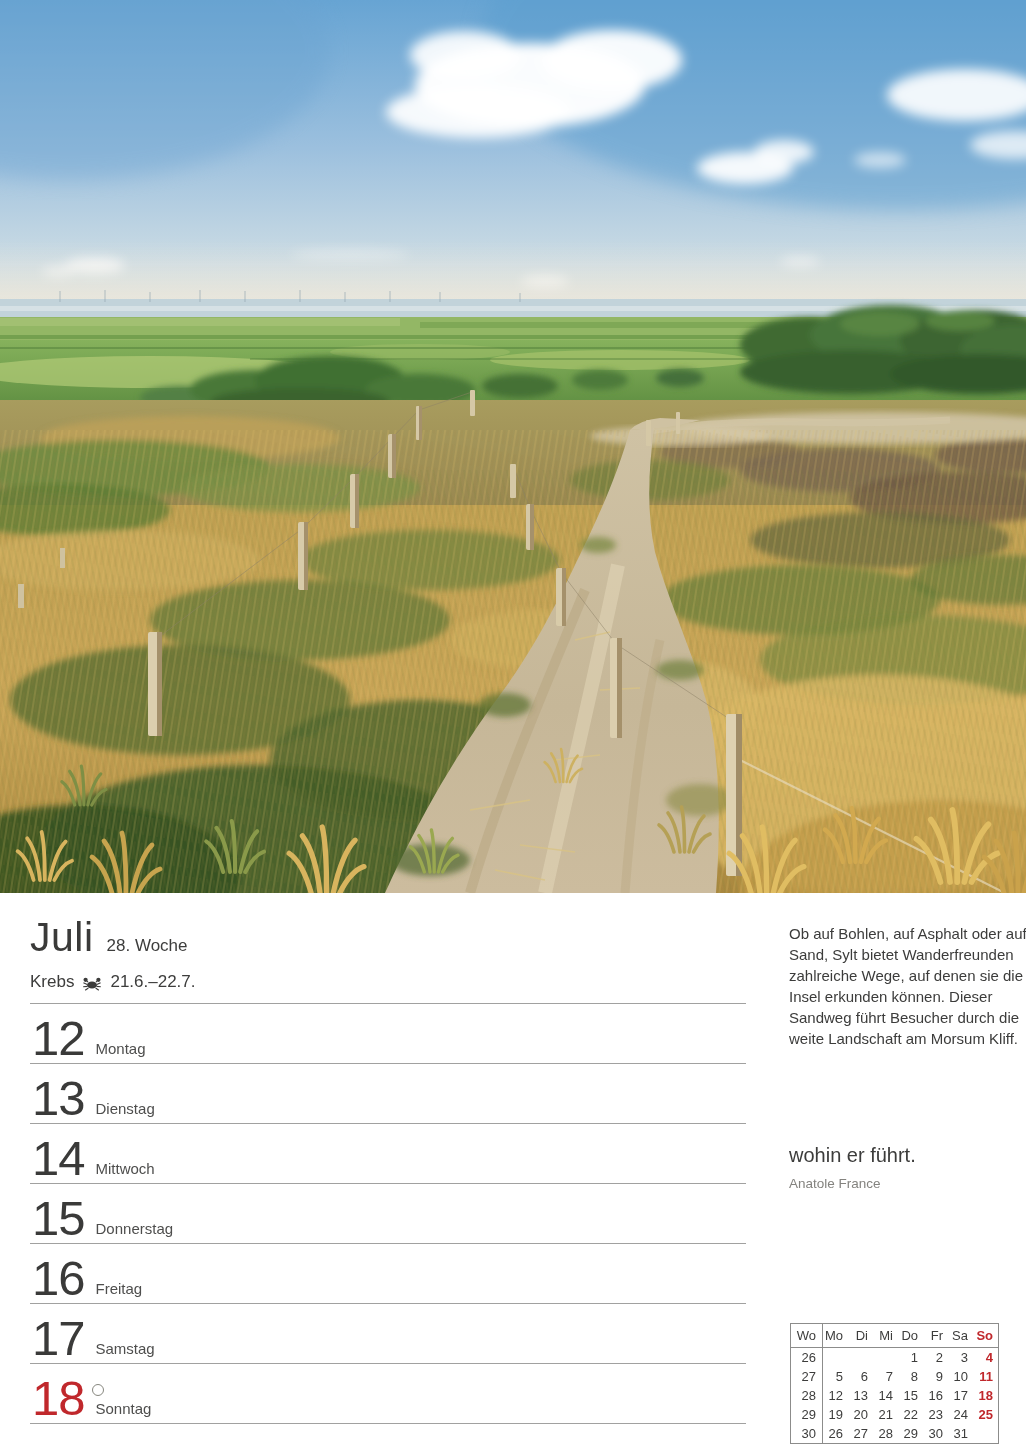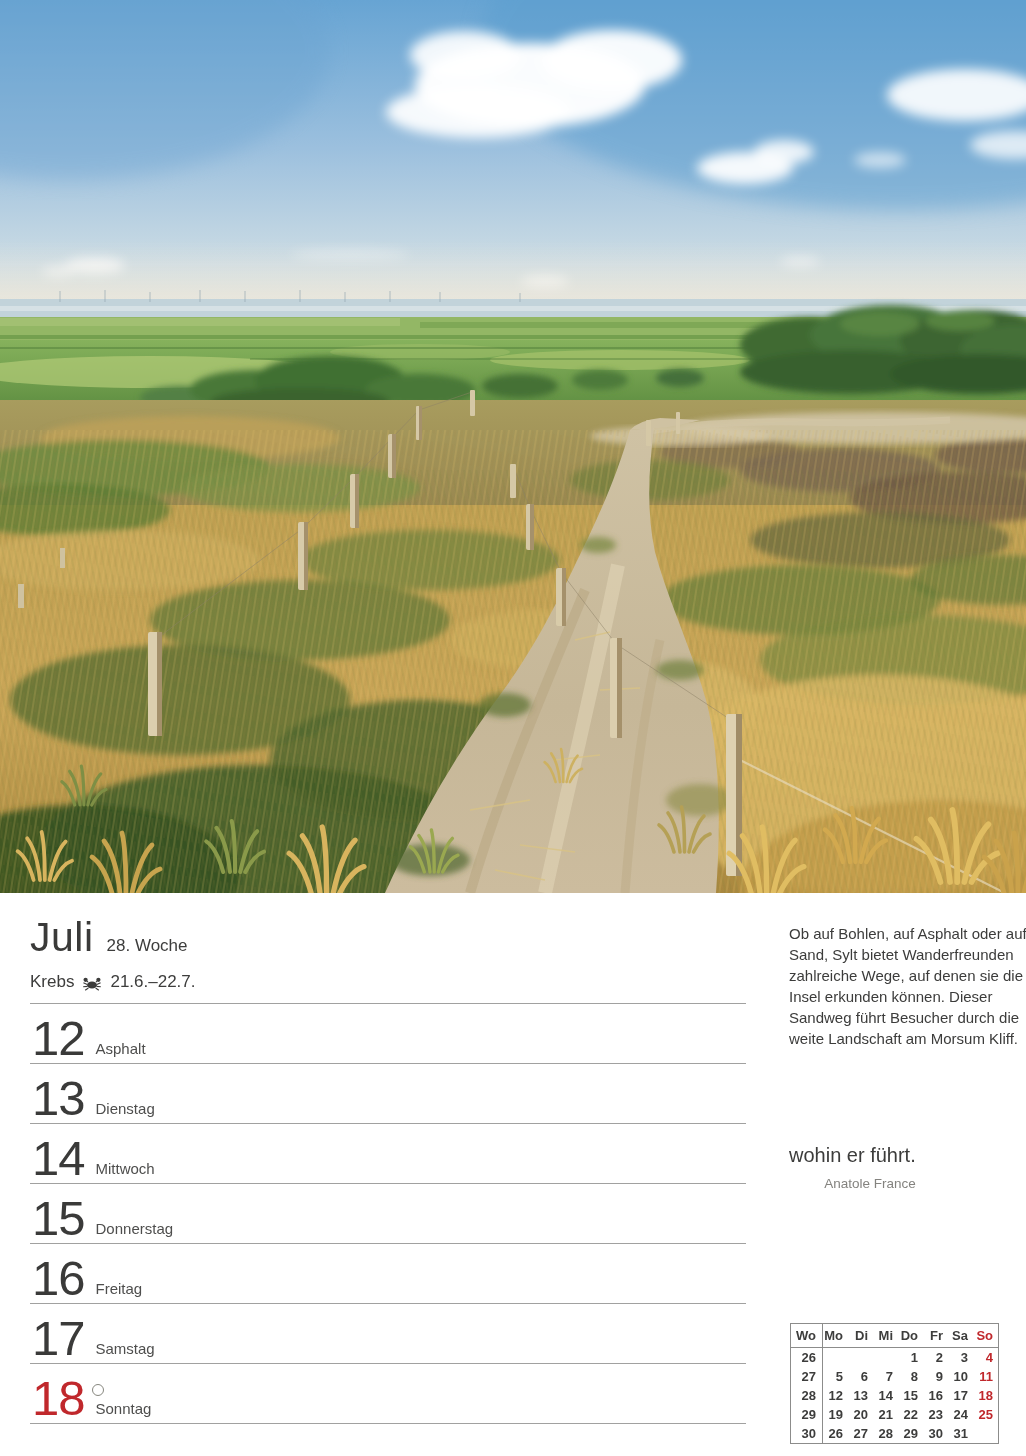--- a/index.html
+++ b/index.html
@@ -27,25 +27,25 @@
   .day-name{font-size:15px;color:#4e4e4d;margin-left:11px;line-height:17px;}
   .day-row.sunday .day-num{color:var(--accent);}
   .moon{position:absolute;left:62px;bottom:27px;width:10px;height:10px;
     border:1.5px solid #87877f;border-radius:50%;background:#fff;}
 
   
   .caption{position:absolute;left:789px;top:923px;font-size:15px;line-height:21px;
     color:#3c3c3b;white-space:nowrap;}
   .quote{position:absolute;left:789px;top:1142px;font-size:20px;line-height:27px;
     color:#3c3c3b;white-space:nowrap;}
-  .quote-author{font-size:13.5px;color:#84837f;margin-top:7px;line-height:16px;text-align:right;}
+  .quote-author{font-size:13.5px;color:#84837f;margin-top:7px;line-height:16px;}
 
   table.mini-cal{position:absolute;left:790px;top:1323px;border-collapse:collapse;
     font-size:13px;color:#3d3d3c;border:1px solid #8c8c8b;}
-  .mini-cal th,.mini-cal td{font-weight:bold;text-align:right;
+  .mini-cal th,.mini-cal td{font-weight:normal;text-align:right;
     padding:1px 5px 1px 0;min-width:20px;line-height:17px;}
   .mini-cal thead th{padding-top:3px;padding-bottom:3px;}
   .mini-cal thead tr{border-bottom:1px solid #8c8c8b;}
   .mini-cal .wo{border-right:1px solid #8c8c8b;padding-right:6px;padding-left:5px;}
   .mini-cal .sun{color:var(--accent);font-weight:bold;}
 </style>
 </head>
 <body style="--accent: #c0282c;">
 
 <div class="photo">
@@ -334,21 +334,21 @@
             <path d="M15.6,11.4 L19.8,11.8"></path>
             <path d="M14.6,13 L17.8,15.2"></path>
         </g>
       </g>
     </svg>
     <span>21.6.–22.7.</span>
   </div>
 
   <div class="day-row">
     <span class="day-num">12</span>
-    <span class="day-name">Asphalt</span>
+    <span class="day-name">Montag</span>
   </div>
   <div class="day-row">
     <span class="day-num">13</span>
     <span class="day-name">Dienstag</span>
   </div>
   <div class="day-row">
     <span class="day-num">14</span>
     <span class="day-name">Mittwoch</span>
   </div>
   <div class="day-row">

